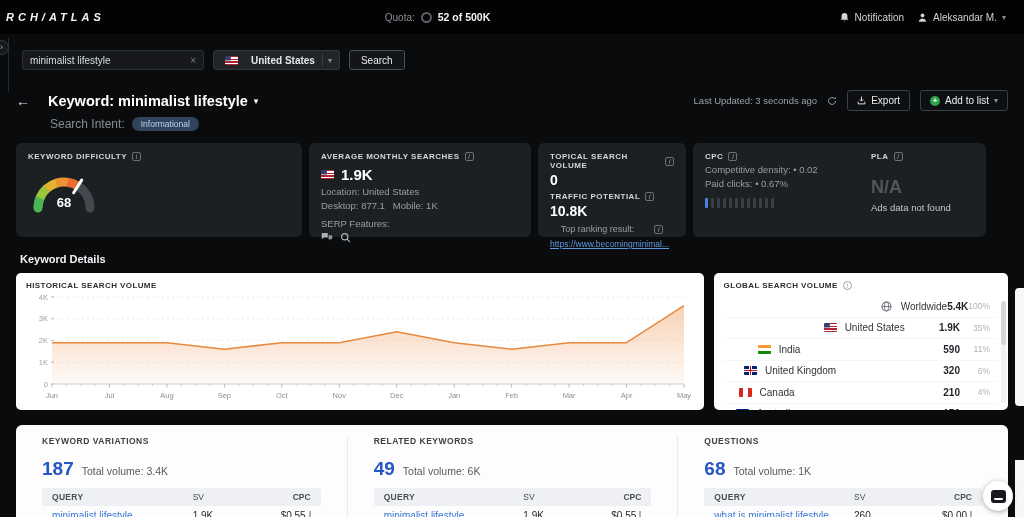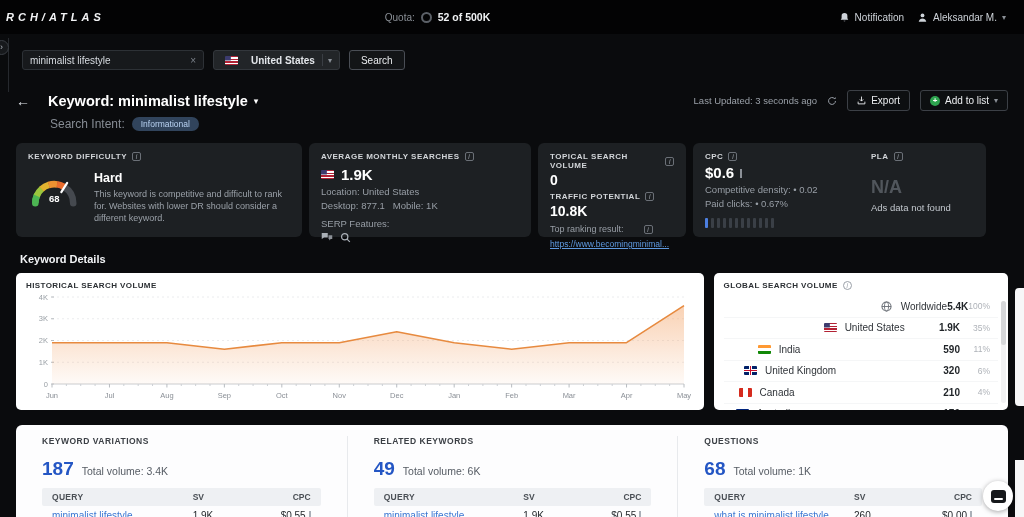--- a/index.html
+++ b/index.html
@@ -78,21 +78,21 @@
   .cpc-val-row { display:flex; align-items:baseline; gap:6px; margin-top:3px; }
   .mini-bar { display:inline-block; width:2px; height:9px; background:#8b9097; }
   .cpc-bars { display:flex; gap:3.5px; margin-top:9px; align-items:flex-end; }
   .cpc-bars span { width:2.5px; height:10px; background:#3a3f46; border-radius:1px; }
   .cpc-bars span:first-child { background:#4c7fe0; }
   .pla-col { flex:1; padding-left:14px; }
   .pla-na { color:#51565c; font-size:18px; font-weight:bold; margin-top:16px; }
   .pla-note { color:#c3c8ce; font-size:9.5px; margin-top:4px; }
   .tsv-val { color:#fff; font-size:14px; font-weight:bold; margin-top:2px; }
   .tp-title-row { margin-top:4px; }
-  .top-rank-row { display:flex; align-items:center; gap:20px; margin-top:5px; }
+  .top-rank-row { display:flex; align-items:center; gap:20px; margin-top:5px;justify-content:center; }
   .top-rank-label { color:#989ea6; font-size:9px; }
   .rank-link { color:#5f9ae0; font-size:8.5px; margin-top:5px; white-space:nowrap; overflow:hidden;
     text-overflow:ellipsis; width:124px; text-decoration:underline; display:block; cursor:pointer; }
 
   
   .section-title { color:#f2f4f6; font-size:11px; font-weight:bold; margin:16px 0 0 20px; }
   .panels { display:flex; gap:10px; margin:8px 16px 0 16px; }
   .panel { background:#ffffff; border-radius:5px; }
   .chart-panel { width:689px; height:137px; padding:8px 6px 12px 10px; }
   .panel-title-row { display:flex; align-items:center; gap:5px; }
@@ -136,21 +136,21 @@
   .bt-col { width:331px; padding:0 26px; }
   .bt-col + .bt-col { border-left:1px solid #e8eaed; }
   .bt-title { color:#3c4046; font-size:8.5px; font-weight:bold; letter-spacing:.5px; }
   .bt-count-row { display:flex; align-items:baseline; gap:8px; margin-top:12px; }
   .bt-count { color:#2456c4; font-size:19px; font-weight:bold; }
   .bt-total { color:#565c64; font-size:10.5px; }
   .bt-table { margin-top:8px; }
   .bt-thead { background:#eef0f3; height:18px; display:flex; align-items:center; padding:0 10px;
     border-radius:2px; }
   .bt-th-query { flex:1; color:#4a4f55; font-size:8.5px; font-weight:bold; letter-spacing:.3px; }
-  .bt-th-sv { width:72px; color:#4a4f55; font-size:8.5px; font-weight:bold; }
+  .bt-th-sv { width:72px; color:#4a4f55; font-size:8.5px; font-weight:normal; }
   .bt-th-cpc { width:46px; text-align:right; color:#4a4f55; font-size:8.5px; font-weight:bold; }
   .bt-row { height:20px; display:flex; align-items:center; padding:0 10px;
     border-bottom:1px solid #f0f1f3; cursor:pointer; }
   .bt-query { flex:1; color:#3b77d2; font-size:10px; white-space:nowrap; overflow:hidden;
     text-overflow:ellipsis; }
   .bt-sv { width:72px; color:#23272b; font-size:10px; }
   .bt-cpc { width:46px; text-align:right; color:#23272b; font-size:10px; }
   .row-minibar { display:inline-block; width:2px; height:8px; background:#aab0b8; margin-left:3px; }
 
   .chat-launcher { position:absolute; right:11px; bottom:6px; width:30px; height:30px; background:#fff;
@@ -247,24 +247,20 @@
           <path d="M 49.931496669453914 19.04747393694761 A 26 26 0 0 1 62 41" stroke="#45494f" stroke-width="9" fill="none" stroke-linecap="round"></path>
           <path d="M 10 41 A 26 26 0 0 1 12.138379732216489 30.674154843495703" stroke="#4db553" stroke-width="9" fill="none" stroke-linecap="round"></path>
           <path d="M 10 41 A 26 26 0 0 1 12.138379732216489 30.674154843495703" stroke="#4db553" stroke-width="9" fill="none" stroke-linecap="butt"></path>
           <path d="M 11.979132154706544 31.050230758507663 A 26 26 0 0 1 18.805891501585055 21.497112189608046" stroke="#9bc53d" stroke-width="9" fill="none" stroke-linecap="butt"></path>
           <path d="M 18.5016746487459 21.76959153055614 A 26 26 0 0 1 28.746231242980038 16.03236417239948" stroke="#e3b32f" stroke-width="9" fill="none" stroke-linecap="butt"></path>
           <path d="M 28.3549515439601 16.149381615243414 A 26 26 0 0 1 40.06729609104601 15.32010314452642" stroke="#ef9231" stroke-width="9" fill="none" stroke-linecap="butt"></path>
           <path d="M 39.66343203037715 15.259384899369504 A 26 26 0 0 1 49.931496669453914 19.04747393694761" stroke="#ea6c2e" stroke-width="9" fill="none" stroke-linecap="butt"></path>
           <line x1="45.64488230962194" y1="25.80209734096373" x2="53.68228423430689" y2="13.137178458433507" stroke="#ffffff" stroke-width="3" stroke-linecap="round"></line>
           <text x="36" y="40" text-anchor="middle" fill="#fff" font-size="13" font-weight="bold">68</text>
         </svg>
-      <div>
-        <div class="kd-level">Hard</div>
-        <div class="kd-desc">This keyword is competitive and difficult to rank for. Websites with lower DR should consider a different keyword.</div>
-      </div>
     </div>
   </div>
 
   <div class="card card-ams">
     <div class="card-title-row">
       <span class="card-title">AVERAGE MONTHLY SEARCHES</span>
       <span class="info-i">i</span>
     </div>
     <div class="ams-value-row">
       <span class="flag flag-us" style="margin:0"></span>
@@ -304,24 +300,20 @@
       <span class="info-i">i</span>
     </div>
     <span class="rank-link">https://www.becomingminimal...</span>
   </div>
 
   <div class="card card-cpc">
     <div class="cpc-col">
       <div class="card-title-row">
         <span class="card-title">CPC</span>
         <span class="info-i">i</span>
-      </div>
-      <div class="cpc-val-row">
-        <span class="big-val">$0.6</span>
-        <span class="mini-bar"></span>
       </div>
       <div class="meta">Competitive density: • 0.02</div>
       <div class="meta">Paid clicks: • 0.67%</div>
       <div class="cpc-bars" id="cpc-bars">
           <span></span>
           <span></span>
           <span></span>
           <span></span>
           <span></span>
           <span></span>

